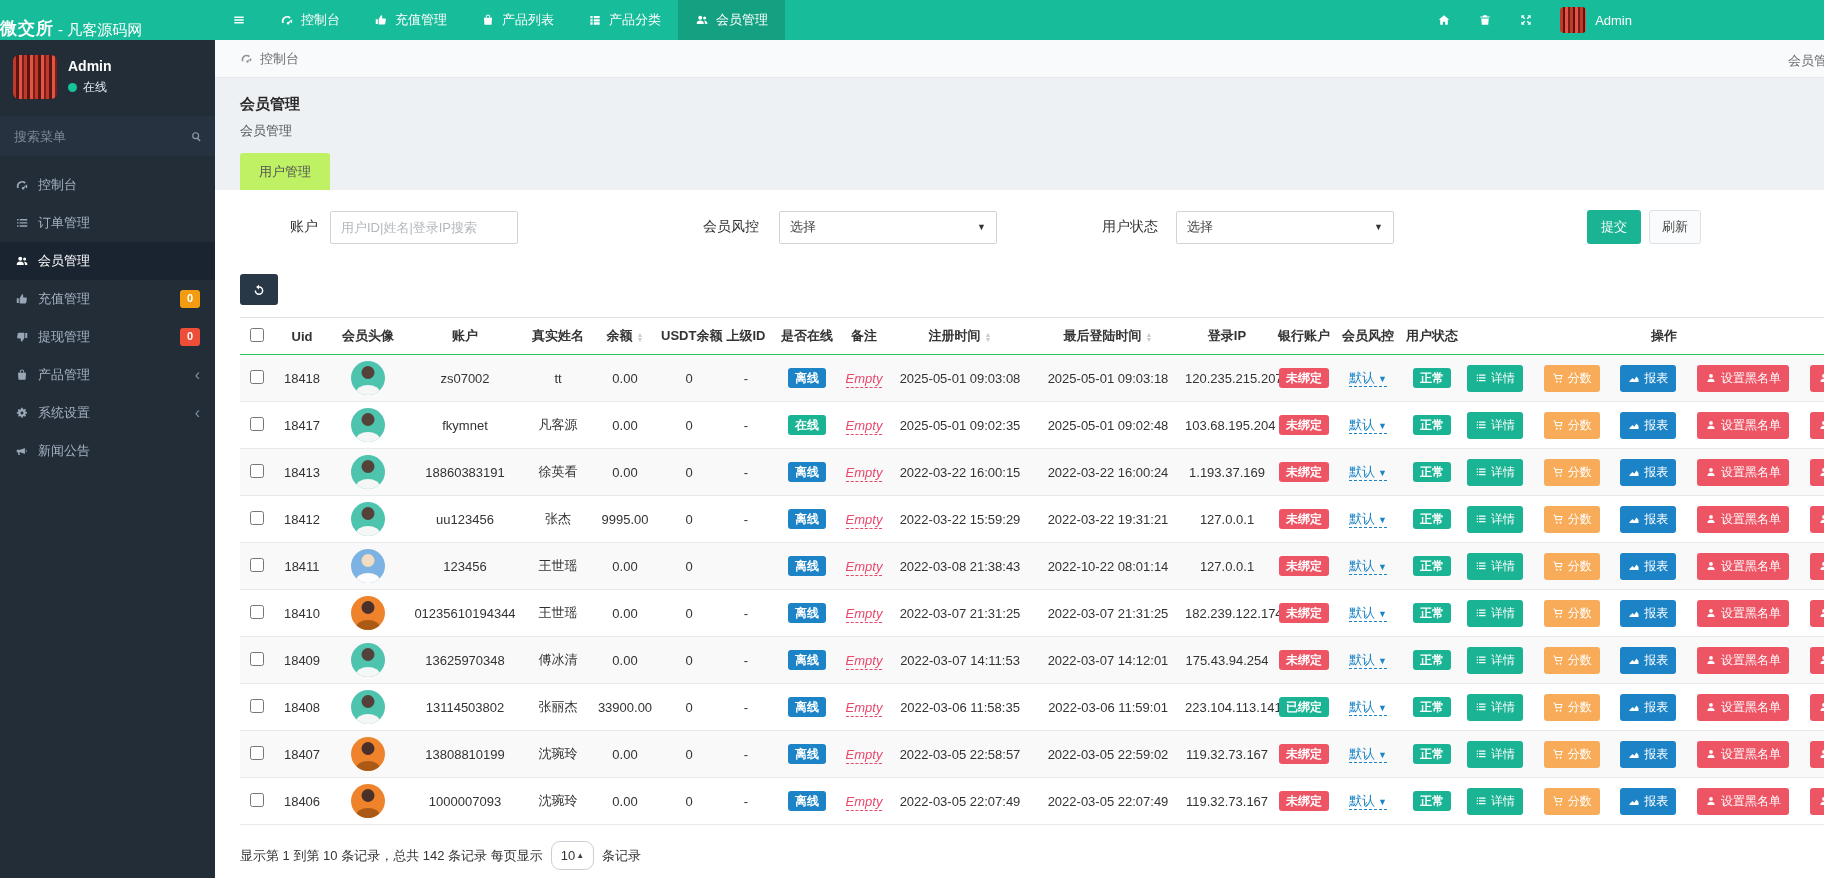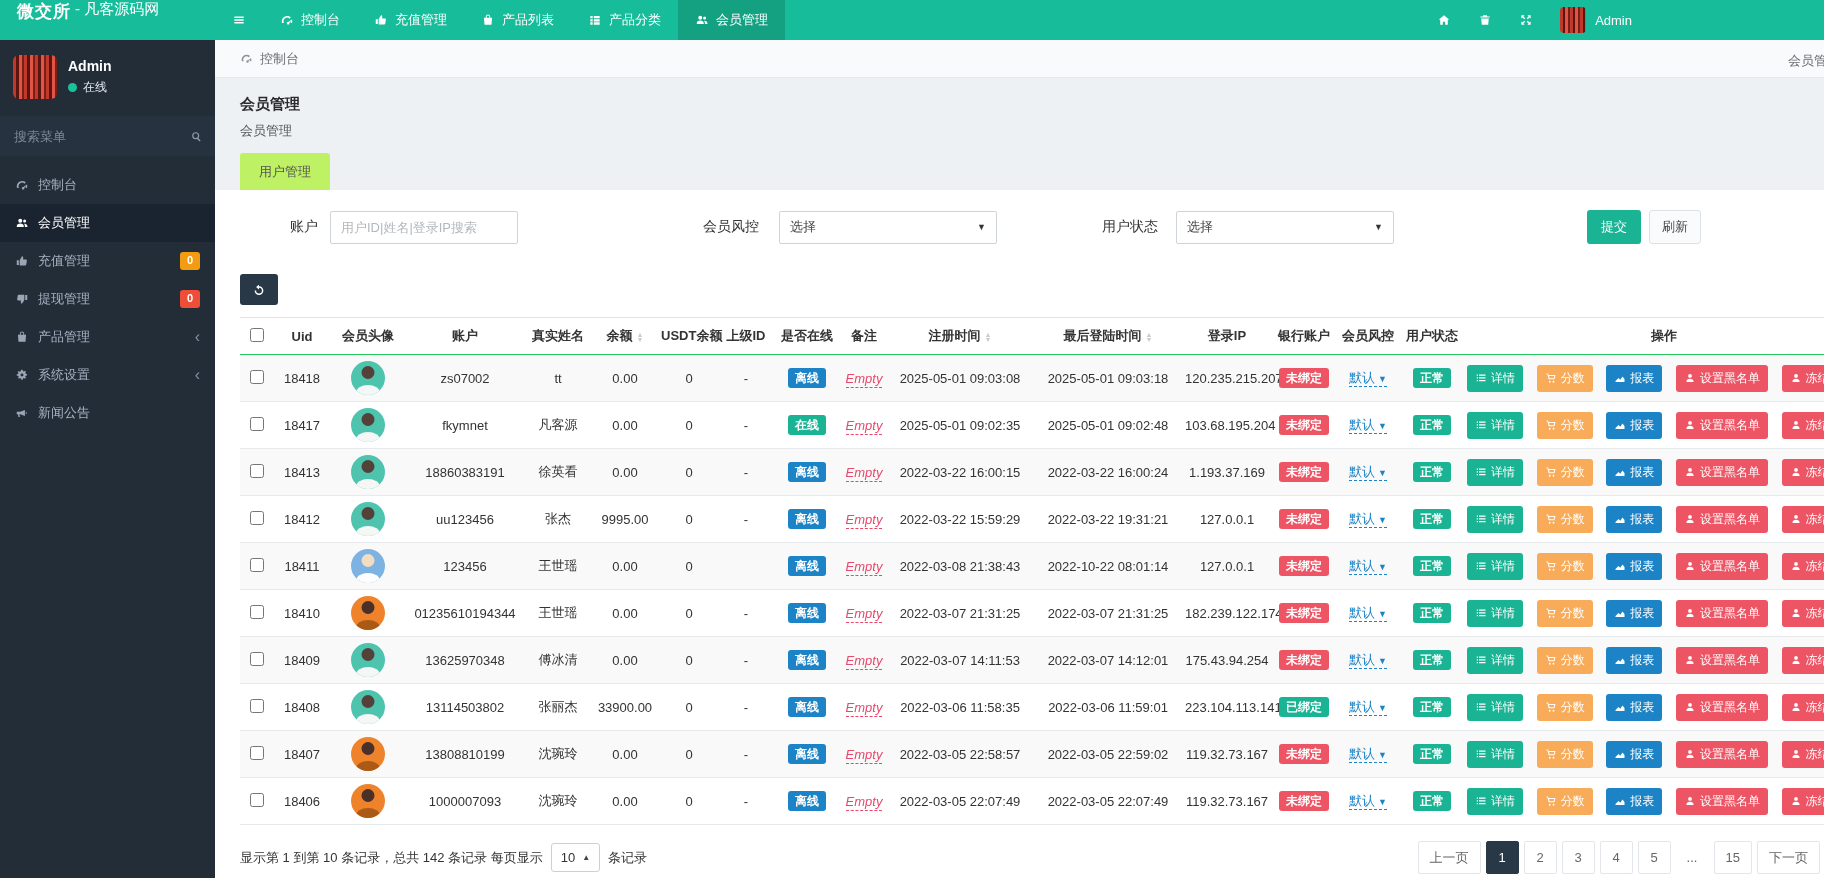--- a/index.html
+++ b/index.html
@@ -2,21 +2,21 @@
 <html><head>
 <meta charset="utf-8">
 <style>
   *{margin:0;padding:0;box-sizing:border-box}
   html,body{width:1824px;height:878px;overflow:hidden}
   body{font-family:"Liberation Sans","DejaVu Sans",sans-serif;font-size:13px;color:#333;background:#edf1f4;position:relative}
   svg.ic{width:14px;height:14px;fill:currentColor;flex:0 0 auto}
 
   
   .topbar{height:40px;background:#17bd9a;display:flex;align-items:stretch;color:#fff}
-  .brand{width:215px;display:flex;align-items:flex-start;padding-left:17px;white-space:nowrap}
+  .brand{width:215px;display:flex;align-items:flex-end;padding-left:0;white-space:nowrap}
   .brand .bold{font-size:17px;font-weight:bold;letter-spacing:1px}
   .brand .rest{font-size:15px;margin-left:4px}
   .topnav{display:flex}
   .nav-item{display:flex;align-items:center;gap:7px;padding:0 17px;font-size:13px;cursor:pointer}
   .nav-item.active{background:#13a182}
   .top-right{margin-left:auto;display:flex;align-items:center;gap:27px;padding-right:192px}
   .top-right .tool{display:flex;align-items:center;cursor:pointer}
   .mini-avatar{width:26px;height:26px;border-radius:4px;background:repeating-linear-gradient(90deg,#c0392b 0 3px,#5c1410 3px 5px,#e05545 5px 8px,#7a1f16 8px 10px)}
   .top-user{display:flex;align-items:center;gap:9px;cursor:pointer}
 
@@ -87,28 +87,28 @@
   .avatar.teal{background:#4ec3ae}.avatar.teal .hd{background:#54413a}.avatar.teal .bd{background:#f5f7f6}
   .avatar.blue{background:#7cb3e2}.avatar.blue .hd{background:#f3ddc2}.avatar.blue .bd{background:#fdfdfd}
   .avatar.orange{background:#ef832c}.avatar.orange .hd{background:#49312a}.avatar.orange .bd{background:#aa5a15}
 
   .tag{display:inline-block;color:#fff;font-size:12px;font-weight:bold;padding:3px 7px;border-radius:3px;line-height:1.2}
   .tag.blue{background:#1c84c6}.tag.green{background:#1ab394}.tag.red{background:#ed5565}
   .link-empty{color:#e9486b;font-style:italic;border-bottom:1px dashed #e9486b;padding-bottom:1px;cursor:pointer}
   .link-risk{color:#1c84c6;border-bottom:1px dashed #1c84c6;padding-bottom:1px;cursor:pointer;white-space:nowrap}
   .link-risk .car{font-size:9px;margin-left:3px}
   .c-actions{text-align:left}
-  .btn-act{display:inline-flex;align-items:center;gap:4px;color:#fff;font-size:12px;padding:5px 8px;border:none;border-radius:3px;margin-right:10px;cursor:pointer;white-space:nowrap;vertical-align:middle}
+  .btn-act{display:inline-flex;align-items:center;gap:4px;color:#fff;font-size:12px;padding:5px 8px;border:none;border-radius:3px;margin-right:17px;cursor:pointer;white-space:nowrap;vertical-align:middle}
   .btn-act .ic{width:12px;height:12px}
   .ba-g{background:#1ab394}.ba-o{background:#f8ac59}.ba-b{background:#1c84c6}.ba-r{background:#ed5565}
 
   
   .table-footer{display:flex;align-items:center;margin-top:16px;width:1580px}
   .summary{display:flex;align-items:center;gap:8px;color:#333;font-size:13px}
-  .page-size-btn{border:1px solid #ccd0d6;background:#fff;border-radius:3px;padding:6px 9px;display:inline-flex;align-items:center;gap:7px;color:#333;font-size:13px;cursor:pointer}
+  .page-size-btn{border:1px solid #ccd0d6;background:#fff;border-radius:9px;padding:6px 9px;display:inline-flex;align-items:center;gap:1px;color:#333;font-size:13px;cursor:pointer}
   .page-size-btn .car{font-size:8px;color:#444}
   .pagination{margin-left:auto;display:flex;gap:5px;align-items:center}
   .page-btn{min-width:33px;height:33px;padding:0 11px;border:1px solid #e3e7eb;background:#fff;color:#666;display:flex;align-items:center;justify-content:center;border-radius:2px;font-size:13px;cursor:pointer}
   .page-btn.active{background:#293846;border-color:#293846;color:#fff}
   .page-btn.ellipsis{border:none;background:transparent;padding:0 4px}
 </style>
 </head>
 <body>
 
 <svg width="0" height="0" style="position:absolute" aria-hidden="true">
@@ -261,20 +261,26 @@
     <svg class="ic">
         <use href="#i-search"></use>
       </svg>
   </div>
   <ul class="menu">
     <li>
         <svg class="ic">
           <use href="#i-gauge"></use>
         </svg>
         <span>控制台</span>
+      </li>
+    <li>
+        <svg class="ic">
+          <use href="#i-list"></use>
+        </svg>
+        <span>订单管理</span>
       </li>
     <li class="active">
         <svg class="ic">
           <use href="#i-users"></use>
         </svg>
         <span>会员管理</span>
       </li>
     <li>
         <svg class="ic">
           <use href="#i-handup"></use>
@@ -979,27 +985,16 @@
 
     <div class="table-footer">
       <div class="summary">
         <span>显示第 1 到第 10 条记录，总共 142 条记录 每页显示</span>
         <span class="page-size-btn">
           <span>10</span>
           <span class="car">▲</span>
         </span>
         <span>条记录</span>
       </div>
-      <div class="pagination">
-        <span class="page-btn">上一页</span>
-        <span class="page-btn active">1</span>
-        <span class="page-btn">2</span>
-        <span class="page-btn">3</span>
-        <span class="page-btn">4</span>
-        <span class="page-btn">5</span>
-        <span class="page-btn ellipsis">...</span>
-        <span class="page-btn">15</span>
-        <span class="page-btn">下一页</span>
-      </div>
     </div>
 
   </div>
 </div>
 
 </body></html>

